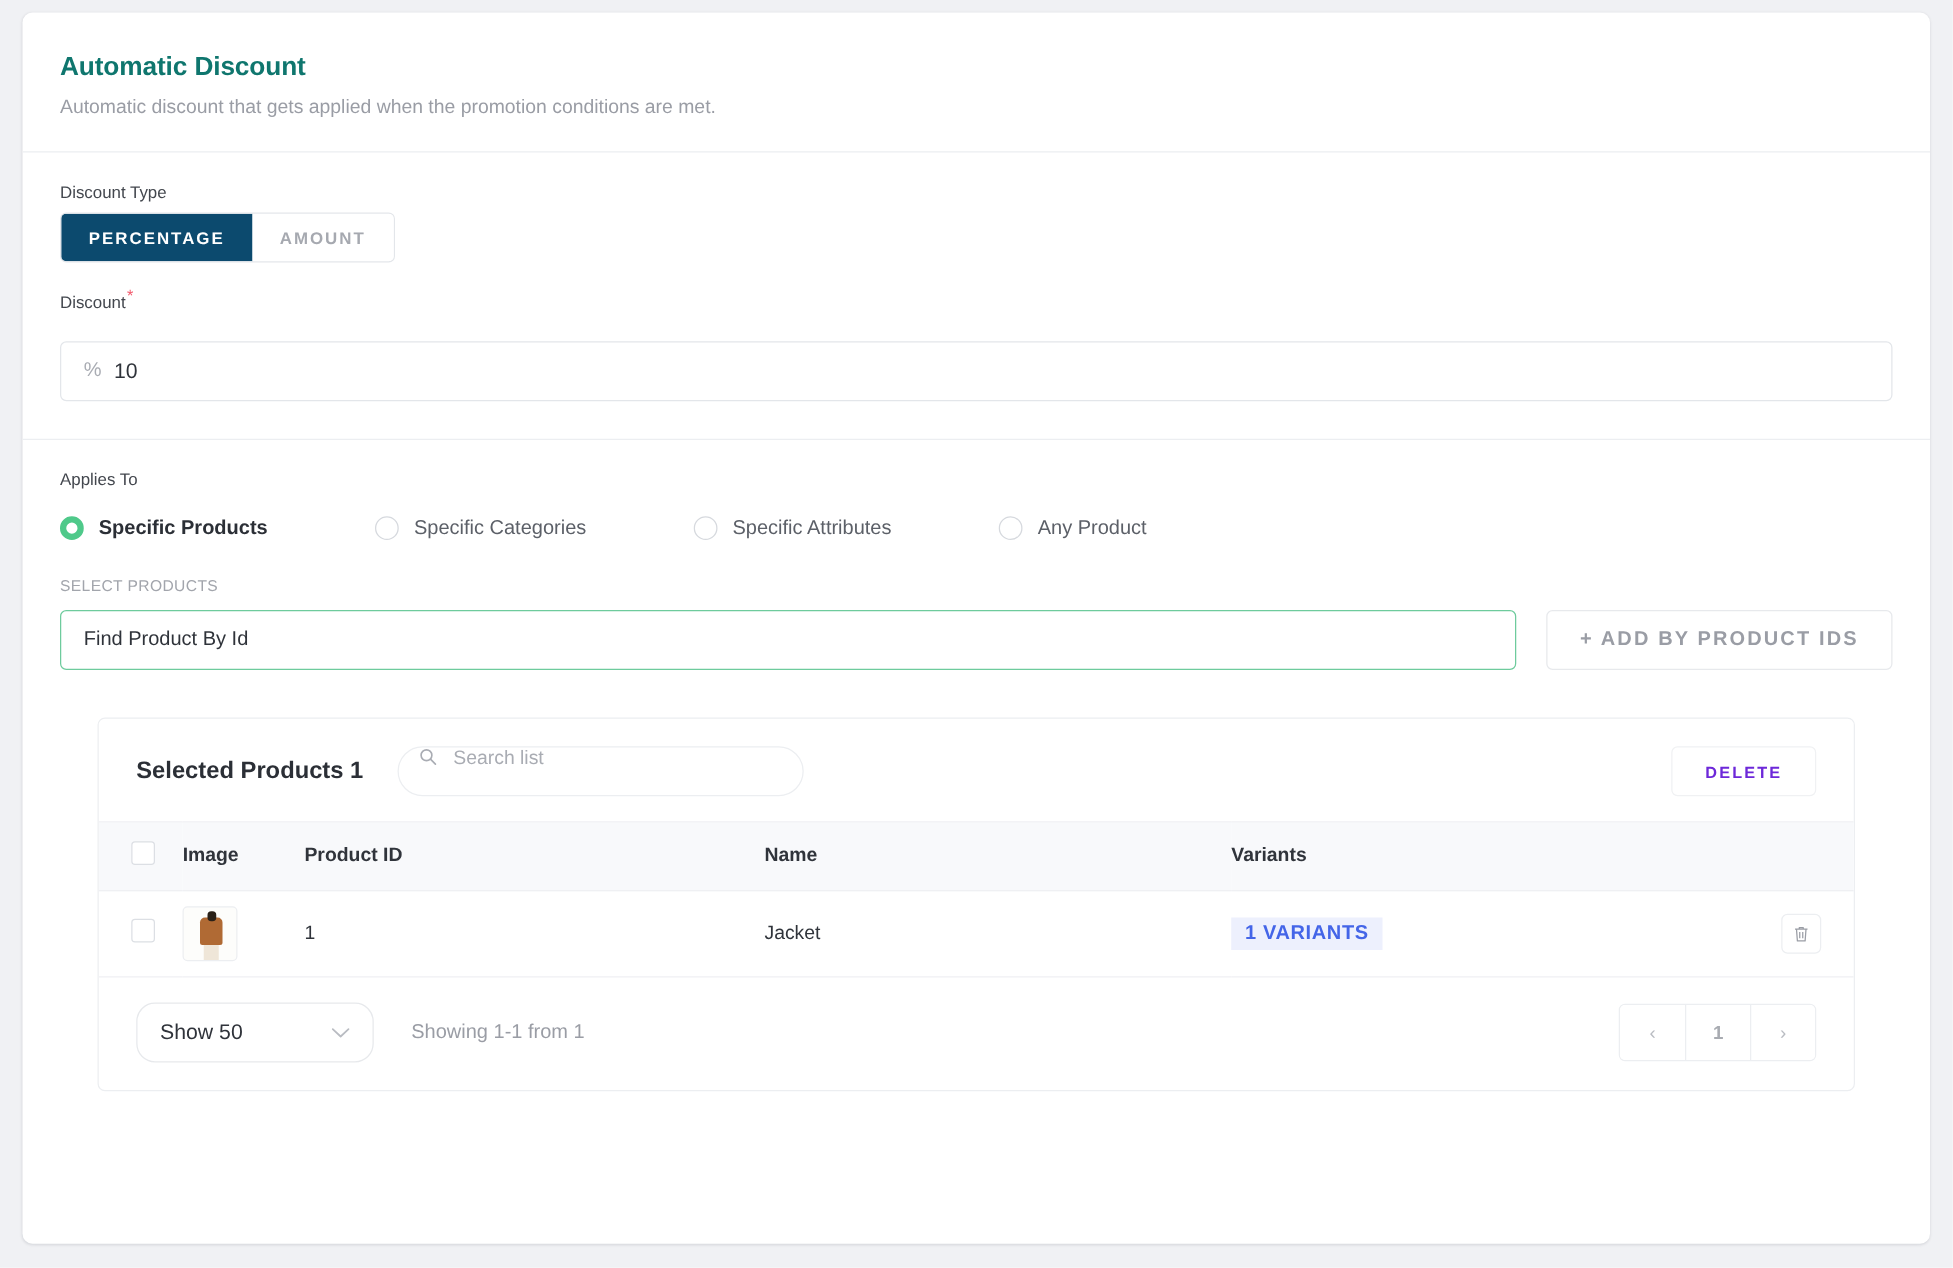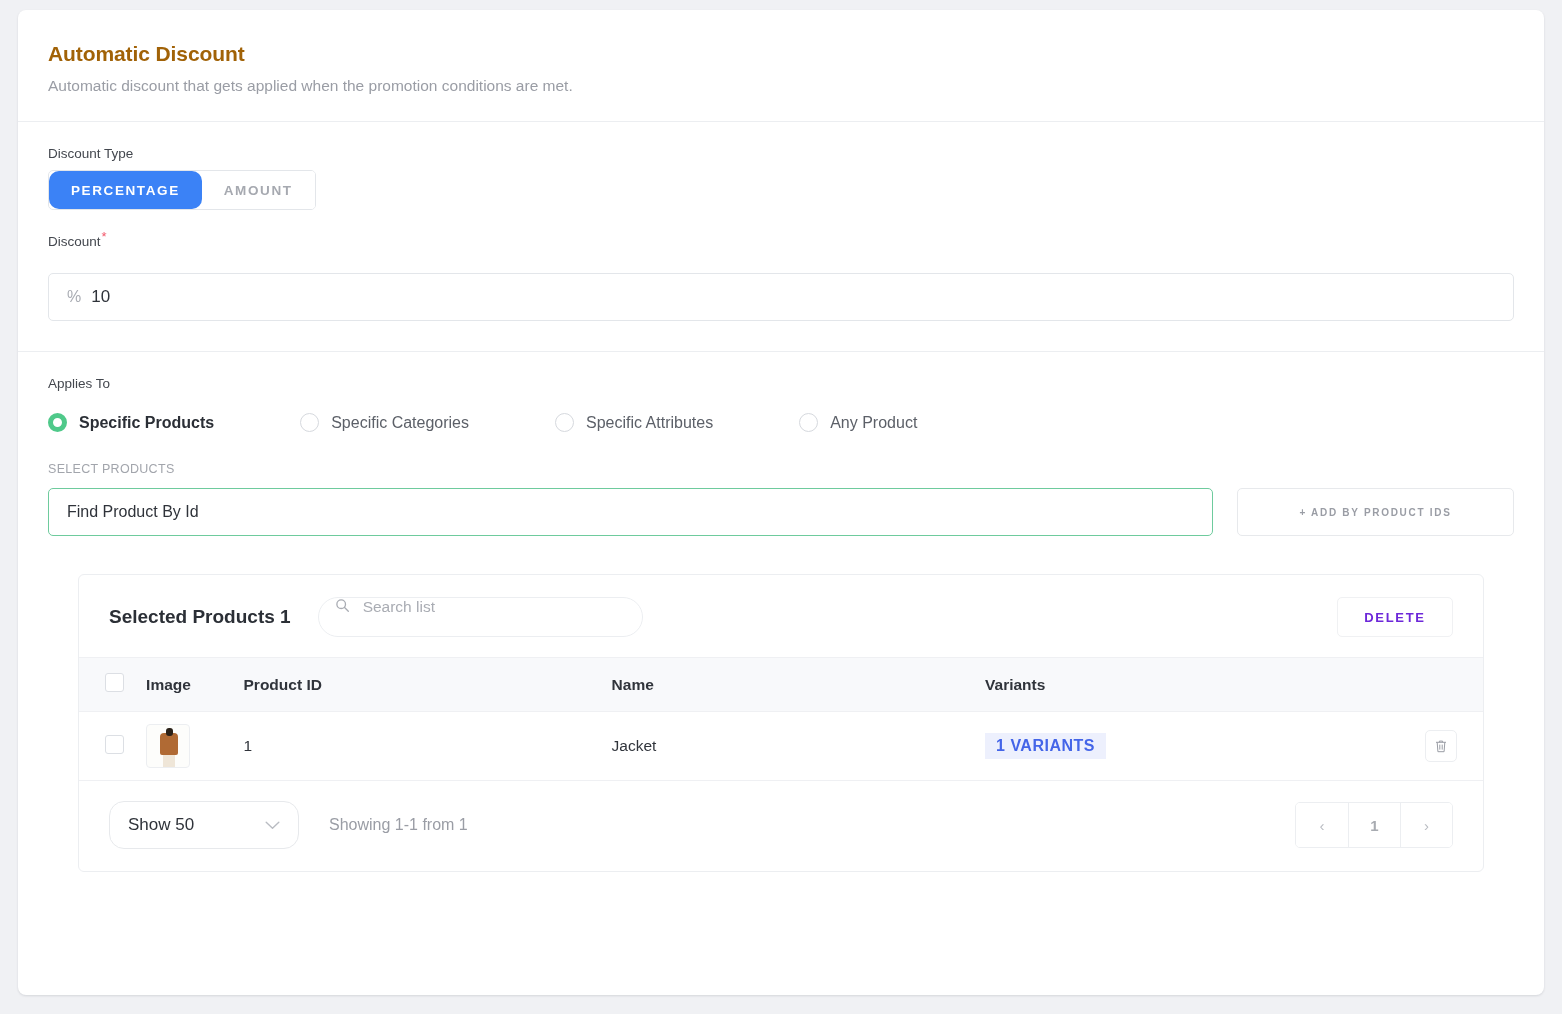--- a/index.html
+++ b/index.html
@@ -11,36 +11,36 @@
   }
   .page { position: relative; width: 1562px; height: 1014px; padding: 10px 18px 19px 18px; }
   .card {
     background: #fff; border-radius: 8px; height: 100%;
     box-shadow: 0 1px 3px rgba(16,24,40,0.07), 0 1px 2px rgba(16,24,40,0.05);
     overflow: hidden;
   }
 
   
   .card-head { padding: 32px 30px 26px 30px; border-bottom: 1px solid #eceef1; }
-  .card-title { font-size: 21px; font-weight: bold; color: #a16207; letter-spacing: -0.1px; }
+  .card-title { font-size: 21px; font-weight: bold; color: #0f766e; letter-spacing: -0.1px; }
   .card-sub { font-size: 15.5px; color: #9a9da5; margin-top: 11px; }
 
   
   .sec-discount { padding: 24px 30px 30px 30px; border-bottom: 1px solid #eceef1; }
   .field-label { font-size: 13.5px; color: #43474e; margin-bottom: 9px; }
   .req { color: #f2576a; font-size: 13px; vertical-align: super; line-height: 0; margin-left: 1px; }
 
   .segmented { display: inline-flex; border: 1px solid #e3e6ea; border-radius: 5px; overflow: hidden; height: 40px; }
   .seg {
     display: flex; align-items: center; justify-content: center;
     padding: 0 22px; font-size: 13.5px; font-weight: bold; letter-spacing: 1.6px;
     color: #a6a9b0; background: #fff; cursor: pointer; border: none; height: 100%;
     font-family: inherit;
   }
-  .seg.active { background: #3b82f6; color: #fff; border-radius: 10px; }
+  .seg.active { background: #0c4a6e; color: #fff; }
 
   .discount-input {
     margin-top: 24px; height: 48px; border: 1px solid #e3e6ea; border-radius: 5px;
     display: flex; align-items: center; padding: 0 18px; background: #fff;
   }
   .pct-sign { color: #a9acb3; font-size: 16px; margin-right: 10px; }
   .discount-val { font-size: 17px; color: #2f333a; }
 
   
   .sec-applies { padding: 24px 30px 0 30px; }
@@ -57,21 +57,21 @@
   .select-products-label {
     margin-top: 30px; font-size: 12.5px; color: #a2a5ac; letter-spacing: 0.3px; font-weight: normal;
   }
   .find-row { display: flex; gap: 24px; margin-top: 12px; align-items: center; }
   .find-input {
     flex: none; width: 1165px; height: 48px; border: 1px solid #6ecb9d; border-radius: 5px;
     display: flex; align-items: center; padding: 0 18px; font-size: 16px; color: #2f333a; background: #fff;
   }
   .add-ids-btn {
     height: 48px; width: 277px; border: 1px solid #e7e9ec; border-radius: 5px; background: #fff;
-    color: #9a9da5; font-size: 10px; font-weight: bold; letter-spacing: 1.7px;
+    color: #9a9da5; font-size: 16px; font-weight: bold; letter-spacing: 1.7px;
     display: flex; align-items: center; justify-content: center; cursor: pointer; font-family: inherit;
   }
 
   
   .list-card {
     margin: 38px 30px 0 30px; border: 1px solid #eceef1; border-radius: 6px; overflow: hidden; background: #fff;
   }
   .list-head { display: flex; align-items: center; padding: 22px 30px 20px 30px; }
   .list-title { font-size: 19px; font-weight: bold; color: #2b2f36; }
   .search-pill {

